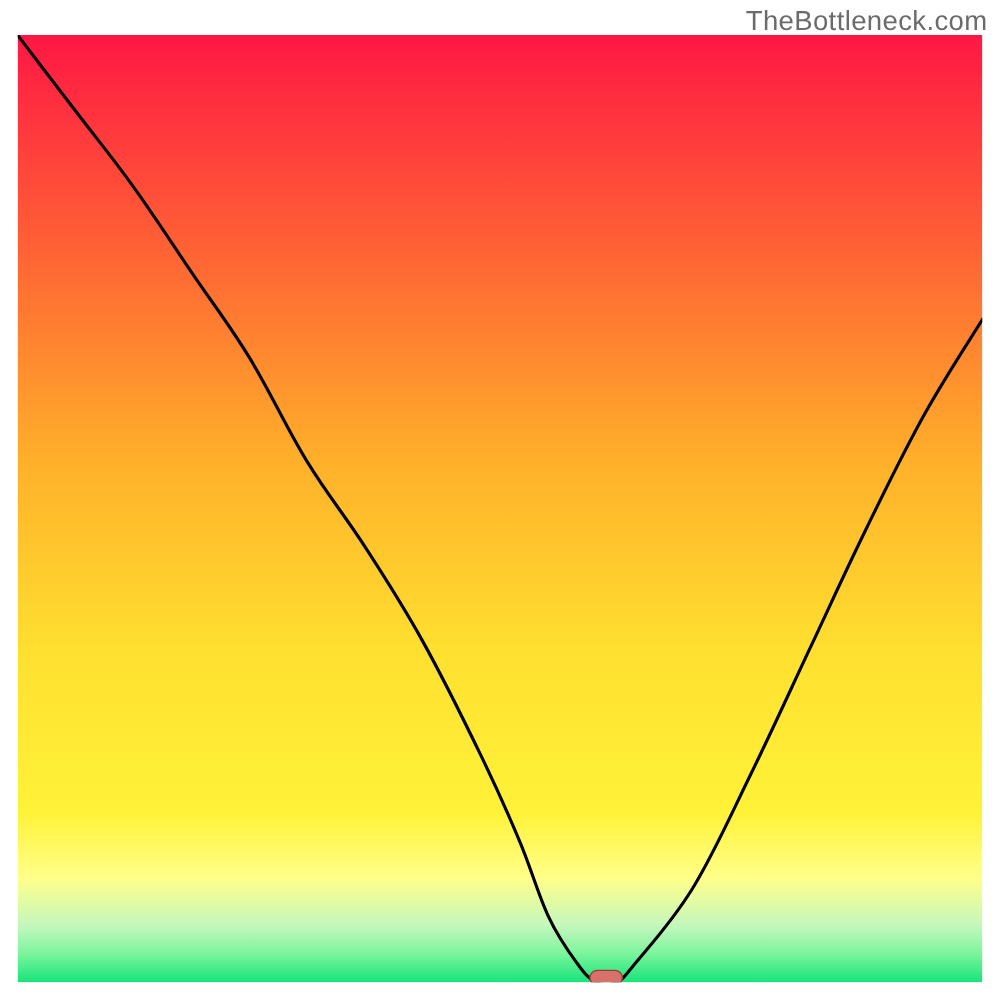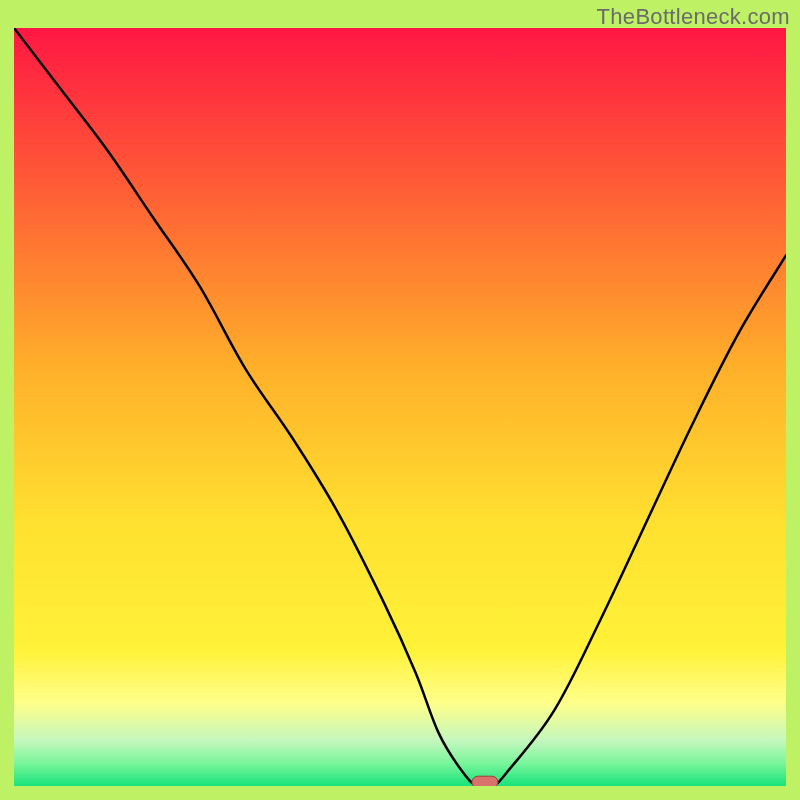--- a/index.html
+++ b/index.html
@@ -8,21 +8,21 @@
     width: 800px;
     height: 800px;
     background: #000;
     overflow: hidden;
     font-family: Arial, Helvetica, sans-serif;
   }
   .frame {
     position: relative;
     width: 800px;
     height: 800px;
-    background: #bef264;
+    background: #ffffff;
   }
   .watermark {
     position: absolute;
     top: 4px;
     right: 10px;
     color: #6b6b6b;
     font-size: 22px;
     font-weight: 500;
     letter-spacing: 0.3px;
     z-index: 50;

